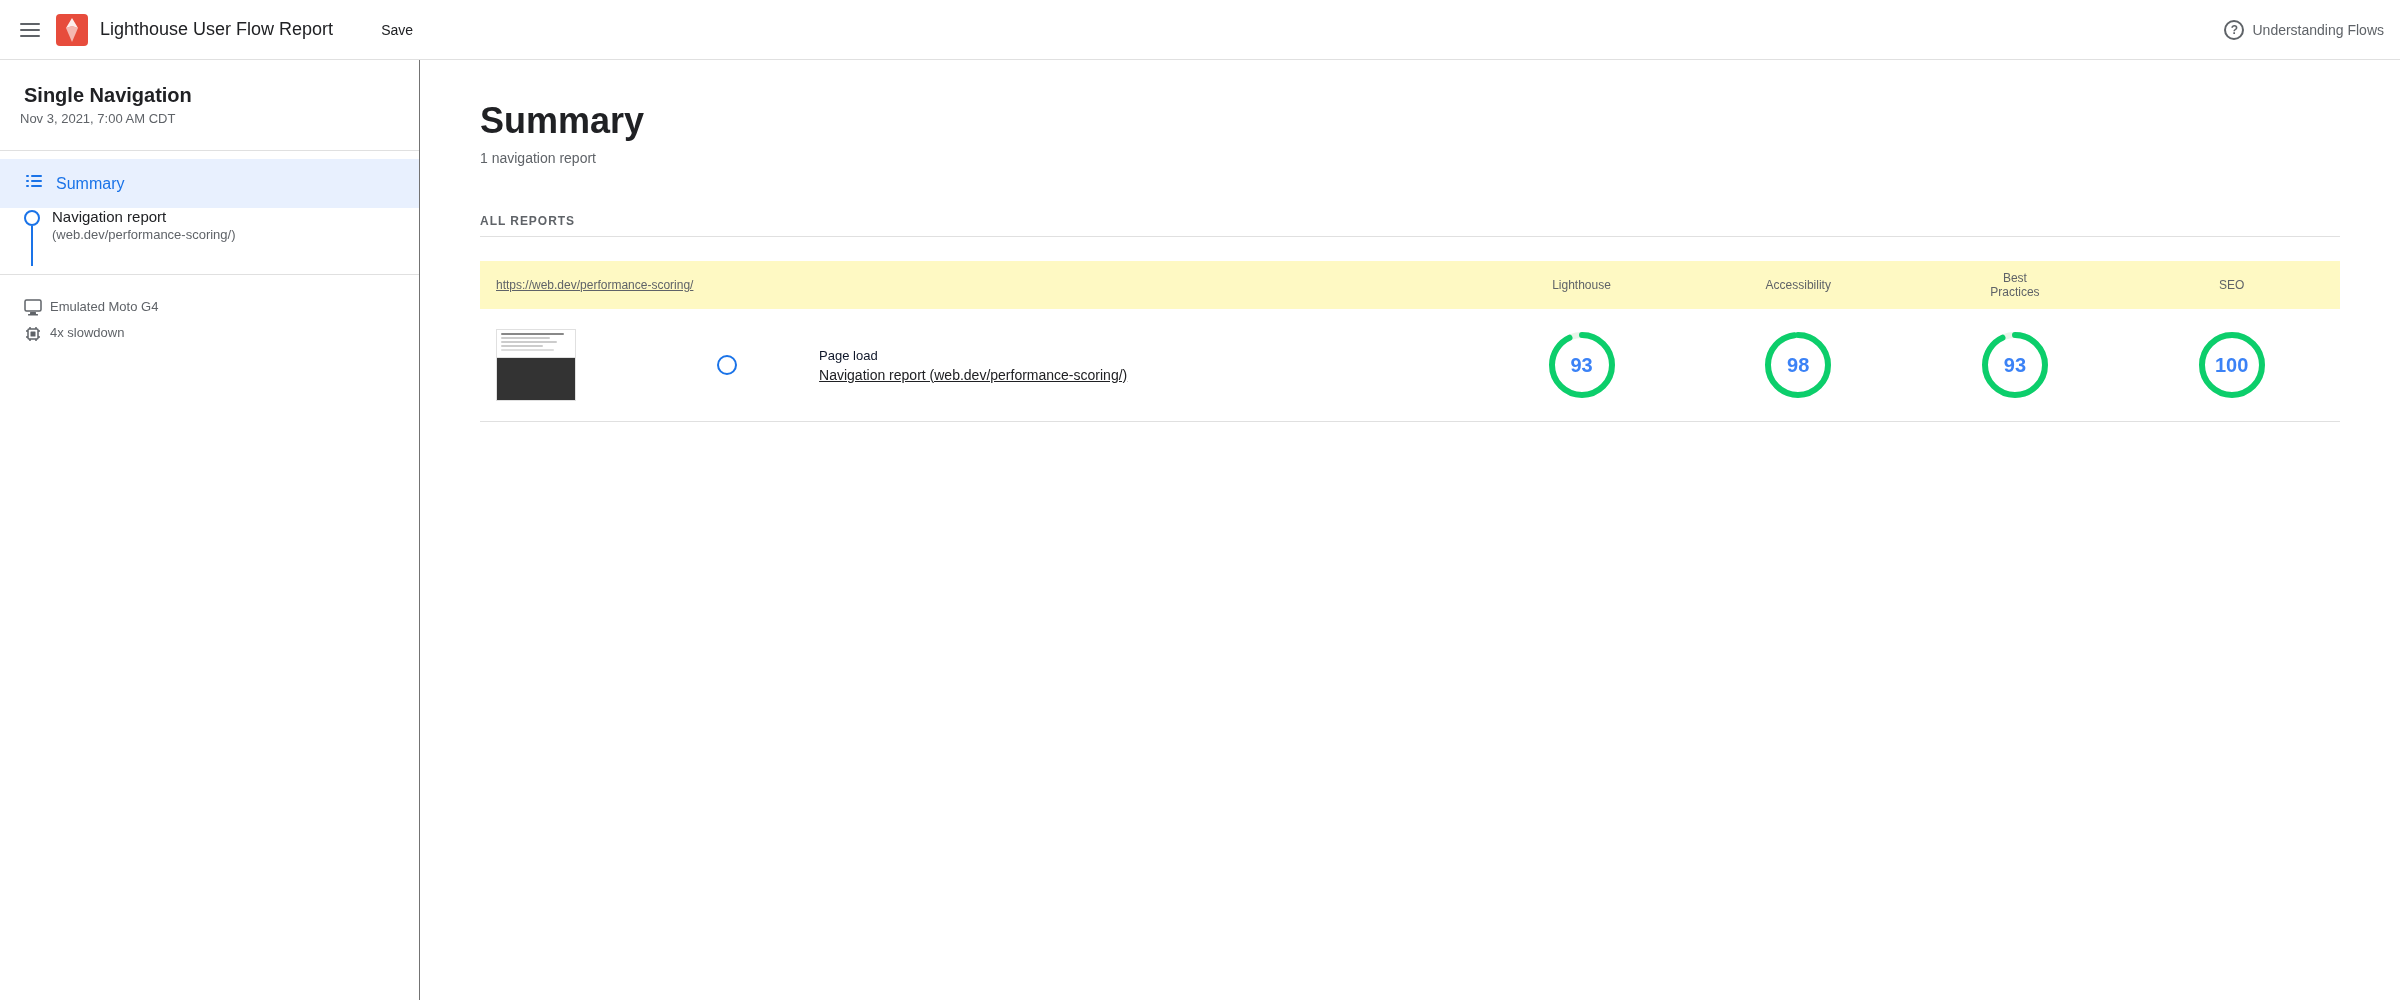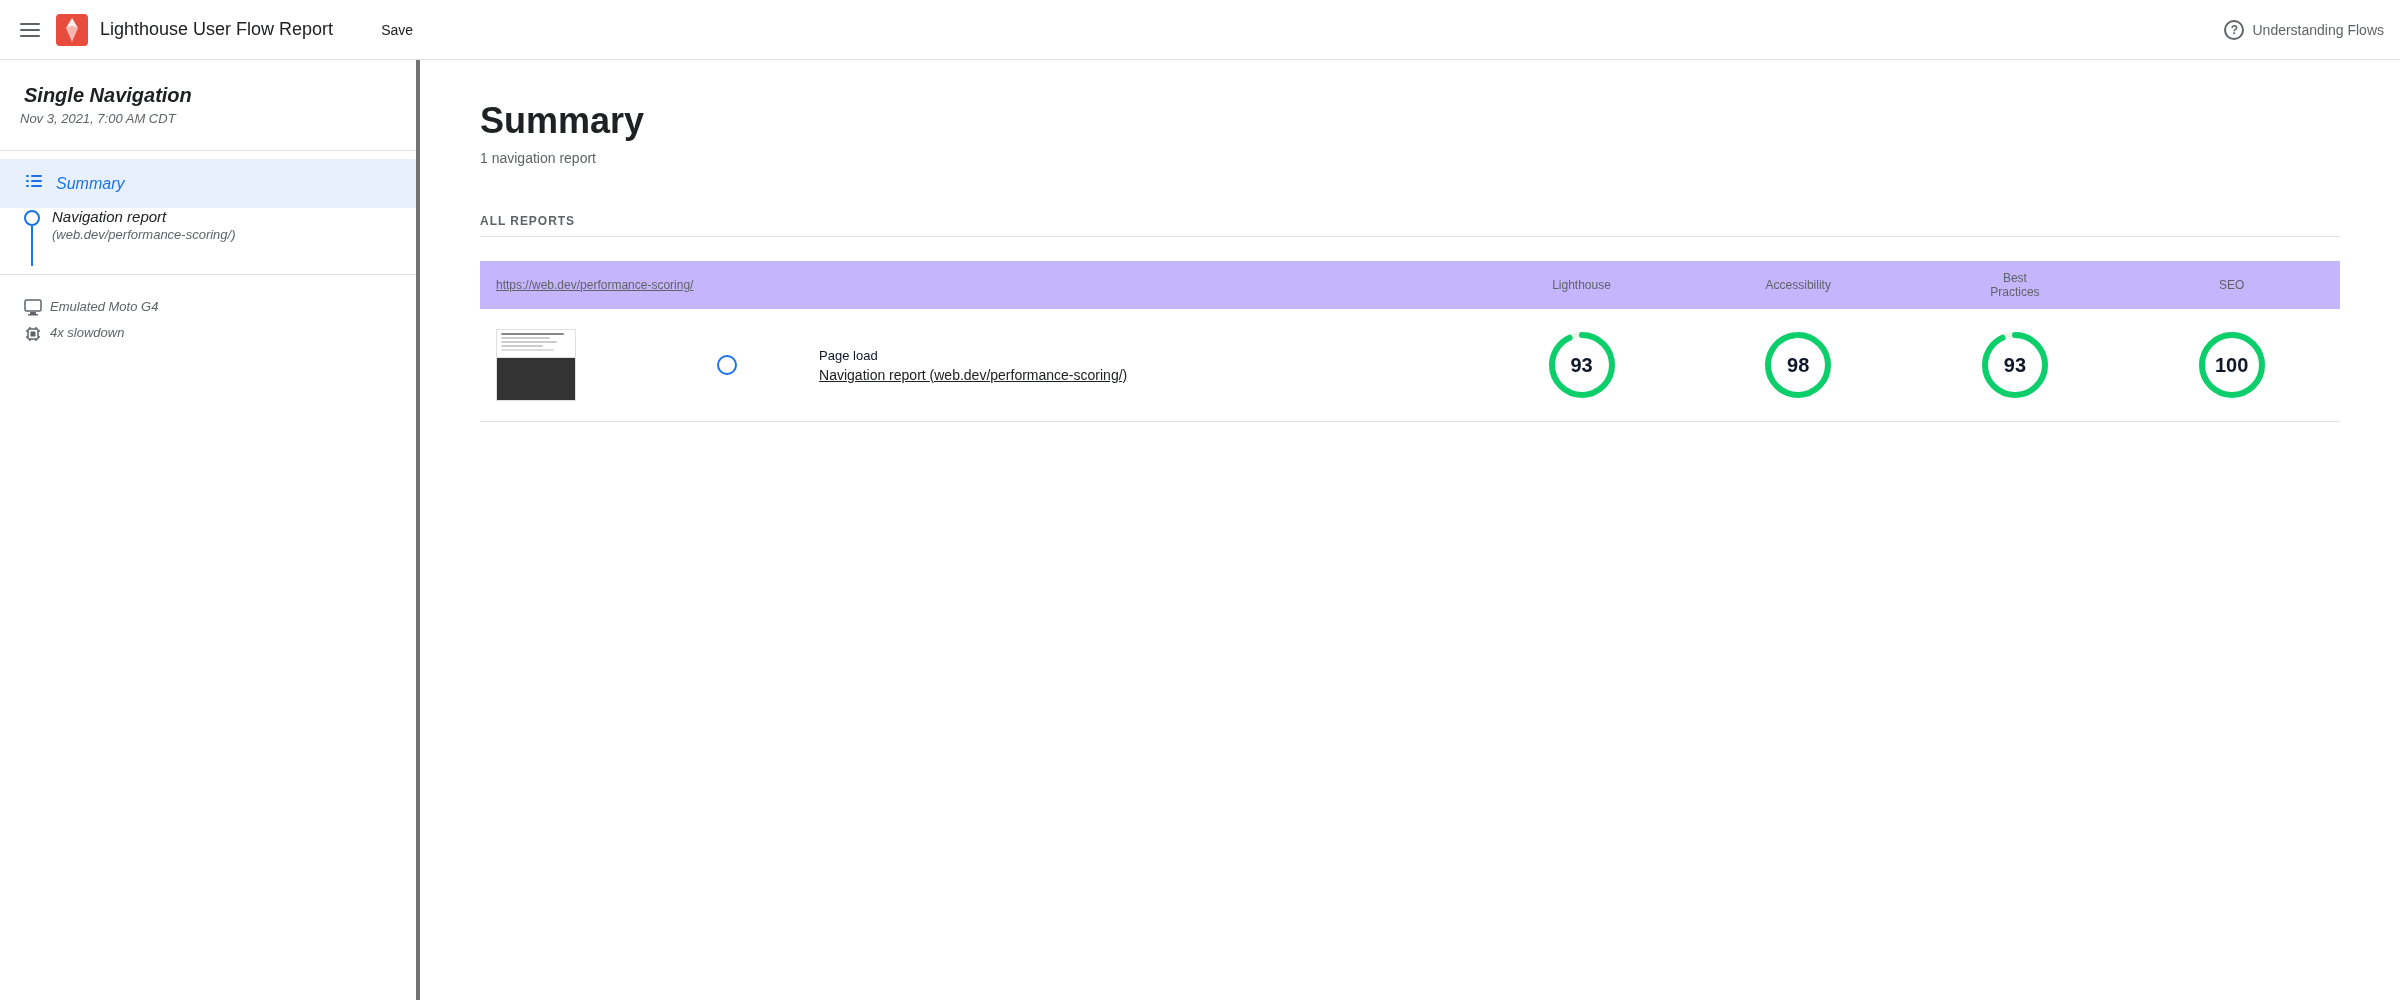--- a/index.html
+++ b/index.html
@@ -83,24 +83,23 @@
     .layout {
       display: flex;
       margin-top: 60px;
       height: calc(1000px - 60px);
     }
 
     
     .sidebar {
       width: 420px;
       min-width: 420px;
-      border-right: 4px solid #737373;
+      border-right: 1px solid #737373;
       padding: 24px 0;
       overflow-y: auto;
-      font-style: italic;
     }
     .sidebar-nav-title {
       font-size: 20px;
       font-weight: 700;
       padding: 0 24px 4px;
     }
     .sidebar-nav-date {
       font-size: 13px;
       color: #5f6368;
       padding: 0 20px 16px;
@@ -213,21 +212,21 @@
     .section-divider {
       border: none;
       border-top: 1px solid #e0e0e0;
       margin-bottom: 24px;
     }
     .reports-table {
       width: 100%;
       border-collapse: collapse;
     }
     .reports-header-row {
-      background: #c4b5fd;
+      background: #fef9c3;
     }
     .reports-header-cell {
       padding: 10px 16px;
       font-size: 12px;
       color: #5f6368;
       font-weight: 500;
       text-align: center;
     }
     .reports-header-cell.url-col {
       text-align: left;
@@ -309,21 +308,21 @@
     }
     .score-circle svg {
       position: absolute;
       top: 0; left: 0;
       width: 100%; height: 100%;
       transform: rotate(-90deg);
     }
     .score-circle .score-text {
       font-size: 20px;
       font-weight: 700;
-      color: #0f172a;
+      color: #3b82f6;
       position: relative;
       z-index: 1;
     }
   </style>
 </head>
 <body>
 
 <header class="header">
   <div class="header-left">
     <div class="hamburger">

